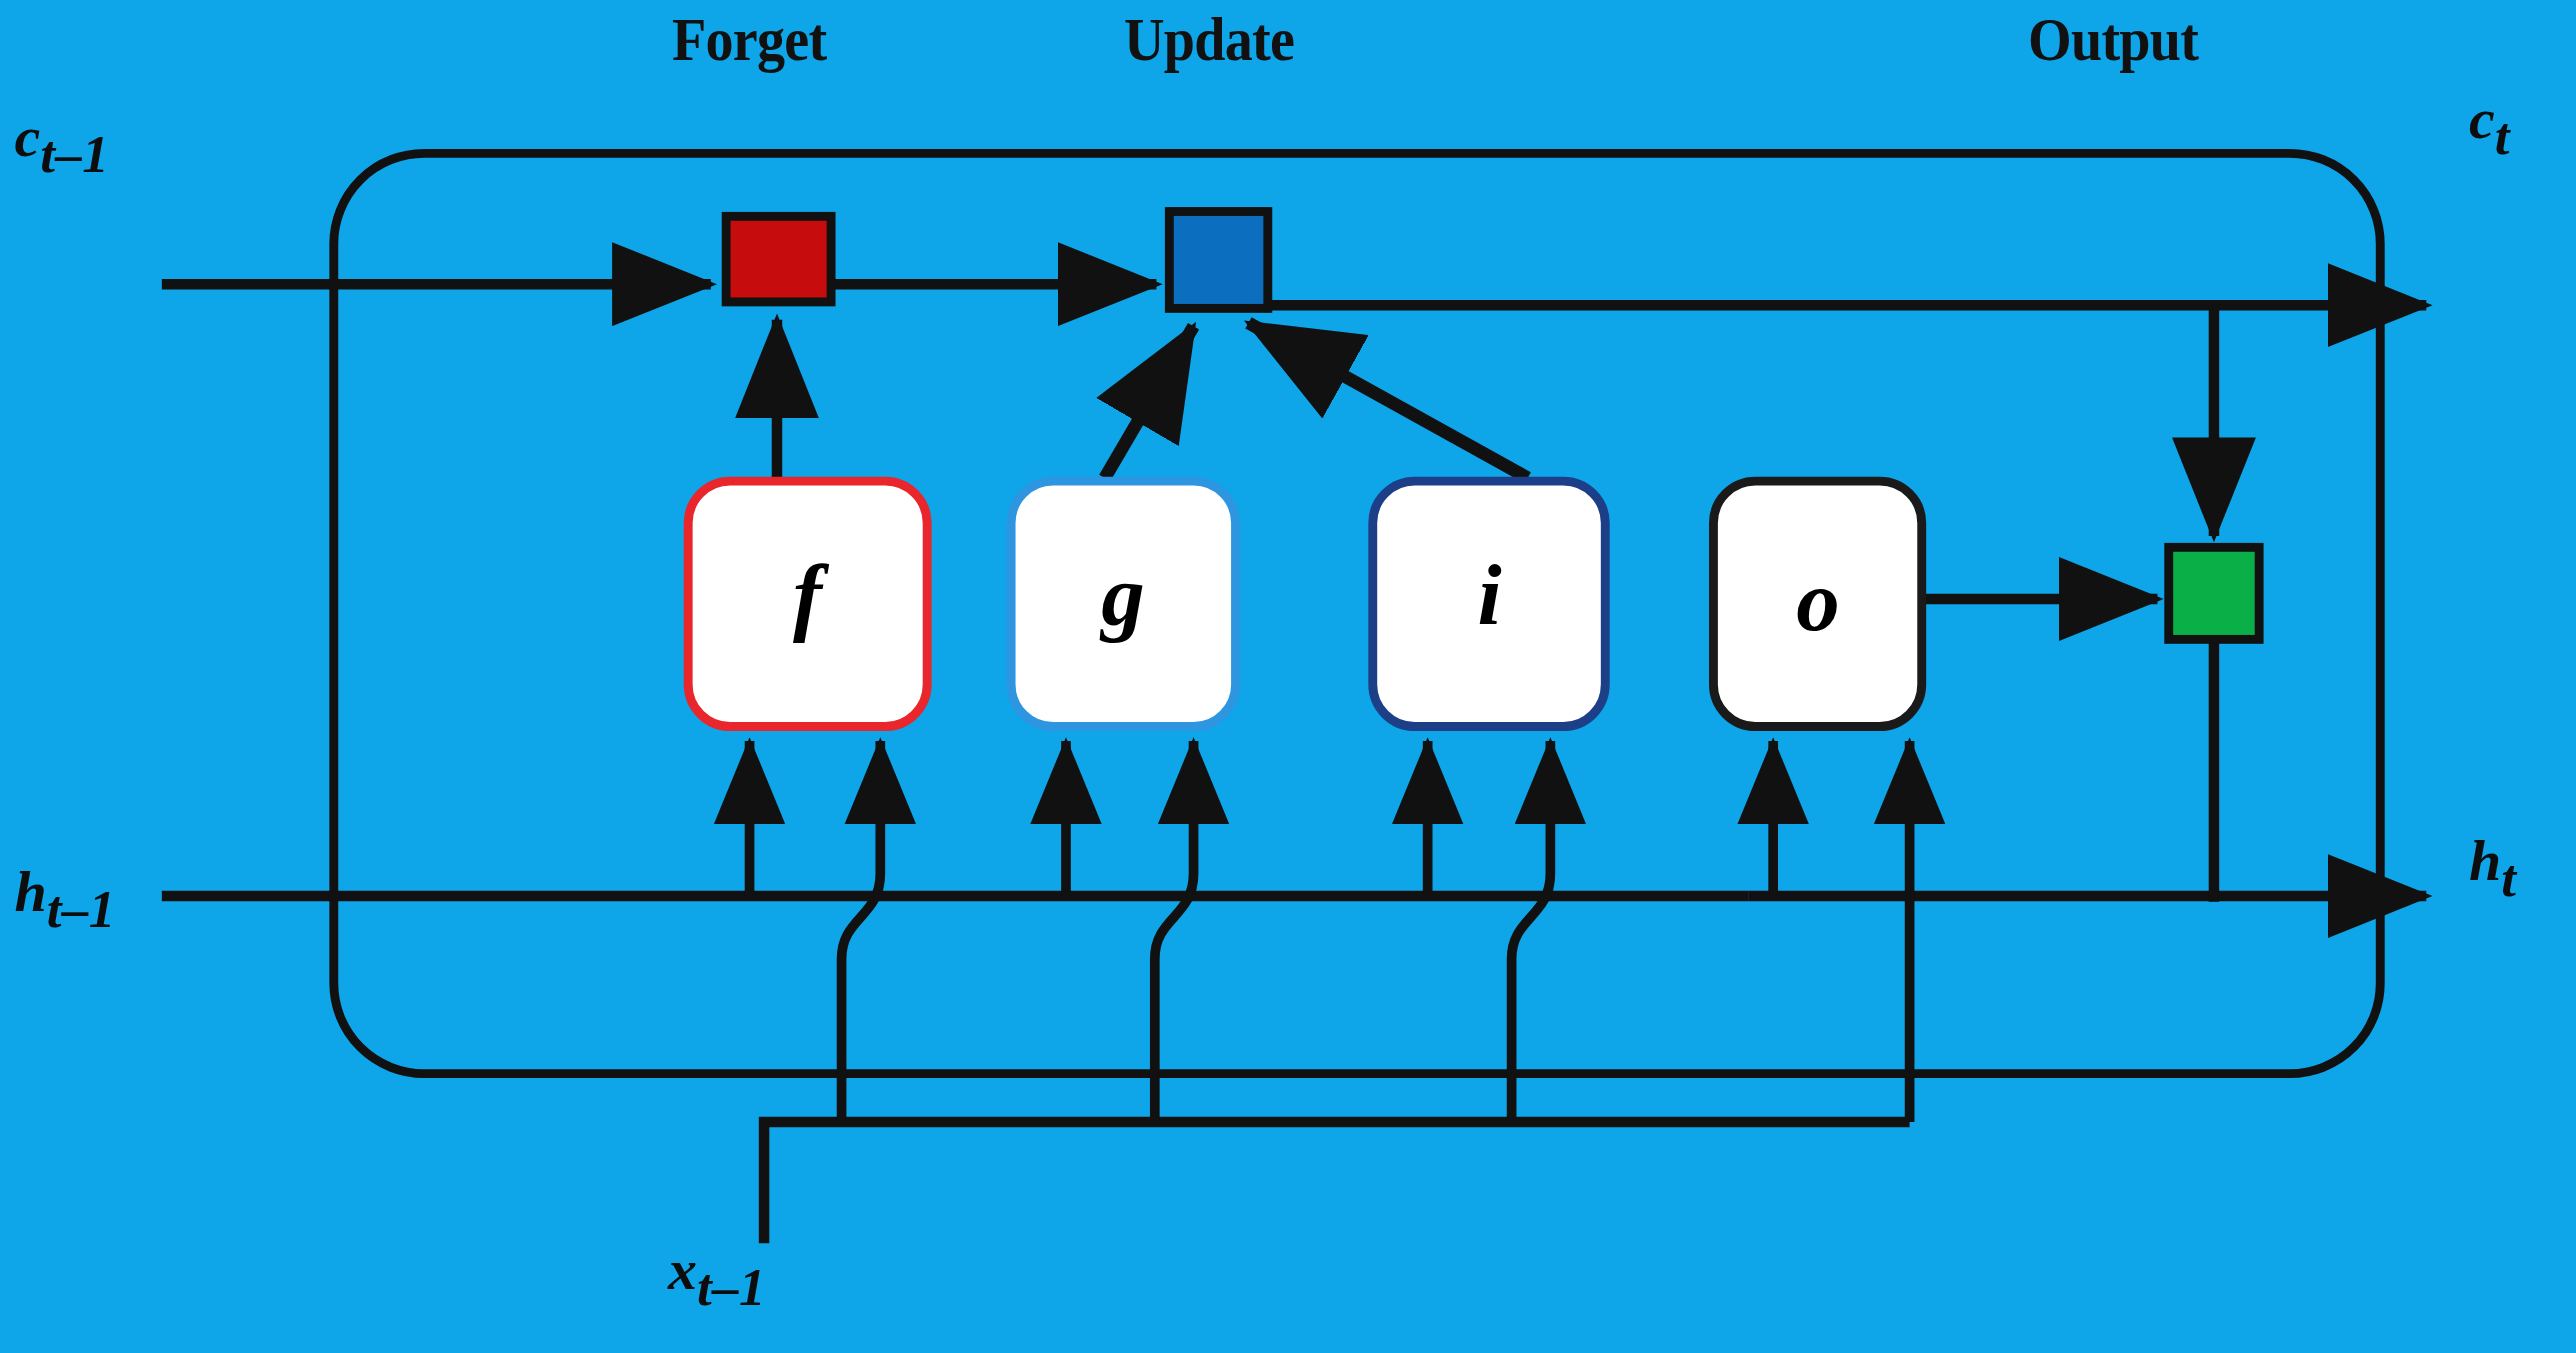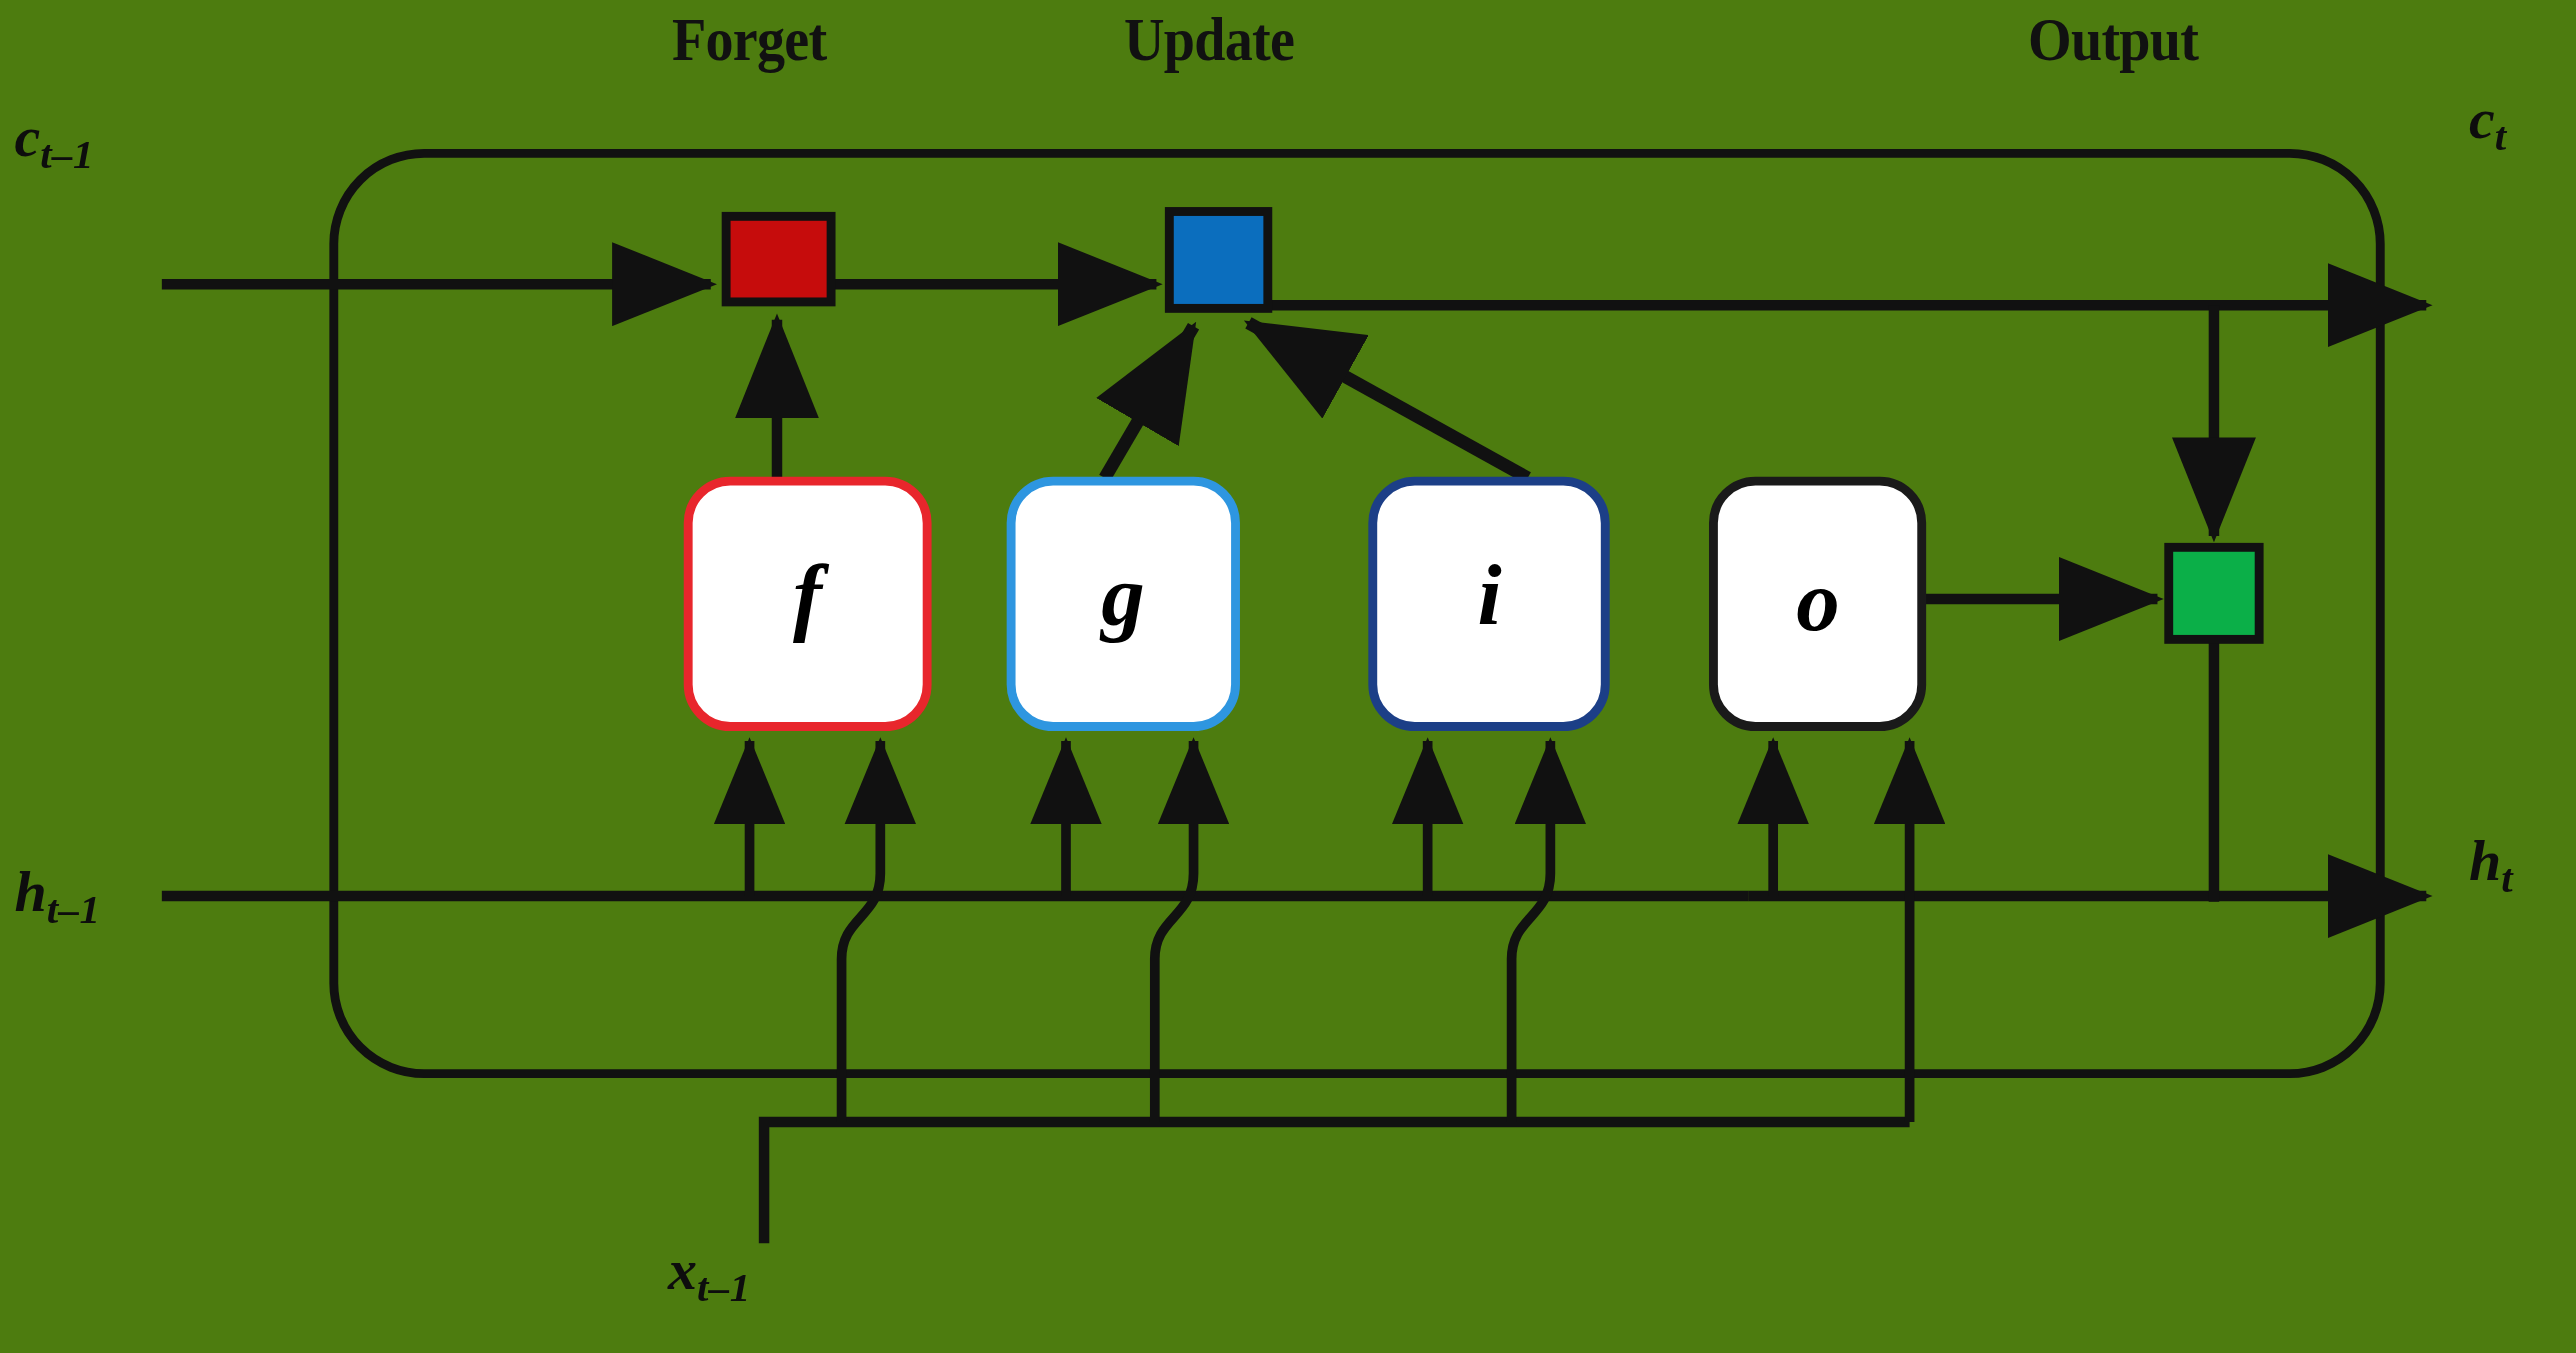--- a/index.html
+++ b/index.html
@@ -7,21 +7,21 @@
     padding: 0;
     background: #ffffff;
   }
   body {
     font-family: "Liberation Serif", serif;
   }
   #stage {
     position: relative;
     width: 2576px;
     height: 1353px;
-    background: #4d7c0f;
+    background: #0ea5e9;
     overflow: hidden;
   }
   #diagram {
     position: absolute;
     left: 0;
     top: 0;
     width: 2576px;
     height: 1353px;
   }
   .hdr {
@@ -38,21 +38,21 @@
   .sig {
     position: absolute;
     font-family: "Liberation Serif", serif;
     font-weight: 700;
     font-style: italic;
     font-size: 58px;
     color: #0d0d0d;
     white-space: nowrap;
   }
   .sig .sub {
-    font-size: 41px;
+    font-size: 53px;
     font-weight: 700;
     font-style: italic;
     vertical-align: -0.30em;
     letter-spacing: 0.4px;
   }
   .gate-letter {
     position: absolute;
     font-family: "Liberation Serif", serif;
     font-weight: 700;
     font-style: italic;

